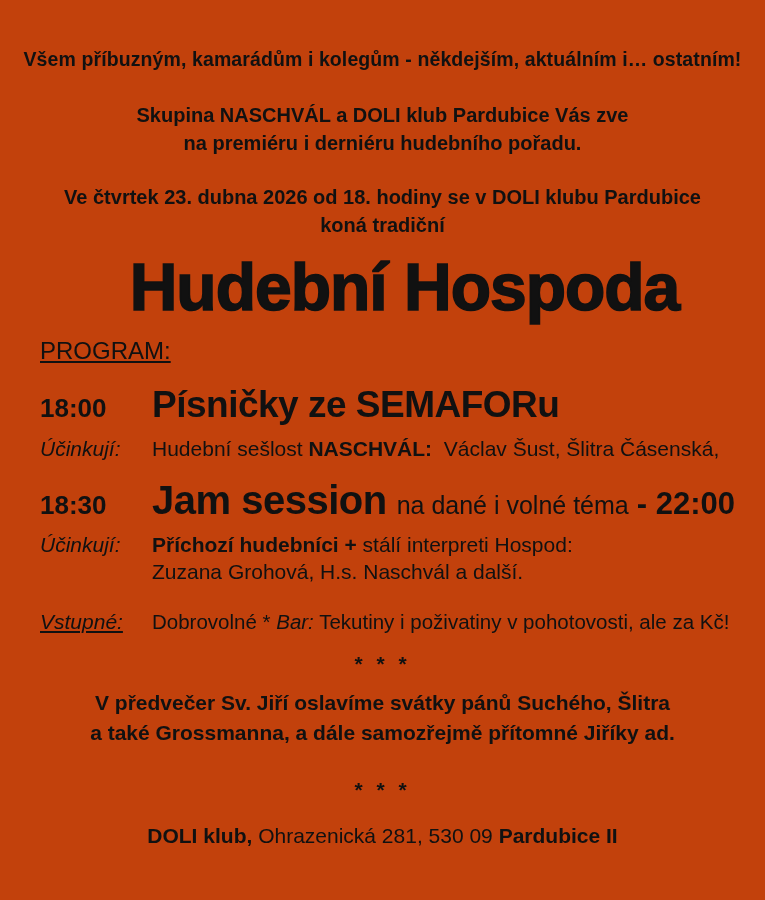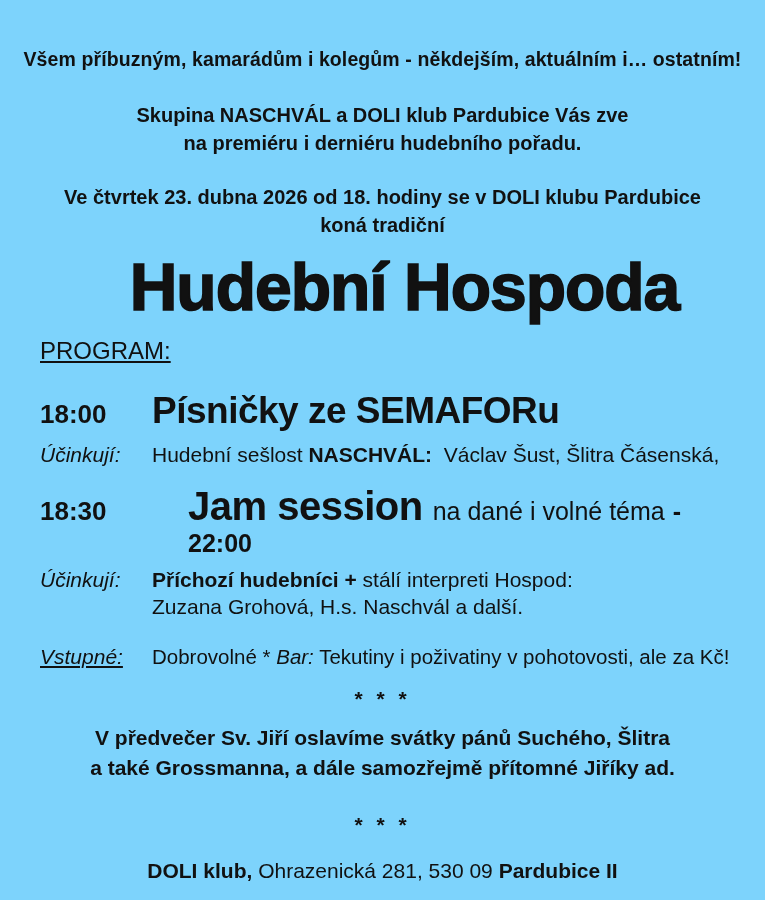--- a/index.html
+++ b/index.html
@@ -5,21 +5,21 @@
   html, body {
     margin: 0;
     padding: 0;
     background: #ffffff;
   }
   .page {
     position: relative;
     width: 765px;
     height: 900px;
     margin: 0 auto;
-    background: #7dd3fc;
+    background: #c2410c;
     color: #111111;
     font-family: "Liberation Sans", "DejaVu Sans", sans-serif;
     overflow: hidden;
     box-sizing: border-box;
   }
   .center { text-align: center; }
   .bold { font-weight: bold; }
   .pre { white-space: pre-wrap; }
 
   .intro-line {
@@ -57,22 +57,22 @@
   }
   .program-heading span { text-decoration: underline; }
 
   .row {
     display: grid;
     grid-template-columns: 112px 1fr;
     margin-left: 40px;
     margin-right: 16px;
     align-items: baseline;
   }
-  .row-title1 { margin-top: 24px; }
-  .row-title2 { margin-top: 14px; gap: 36px; }
+  .row-title1 { margin-top: 18px; }
+  .row-title2 { margin-top: 14px; }
   .time {
     font-size: 26px;
     font-weight: bold;
   }
   .item-title-1 {
     font-size: 37px;
     font-weight: bold;
     letter-spacing: -0.5px;
     line-height: 44px;
   }
@@ -81,21 +81,21 @@
     font-weight: bold;
     letter-spacing: -0.5px;
     line-height: 46px;
   }
   .title-suffix {
     font-size: 25px;
     font-weight: normal;
     margin-left: 10px;
   }
   .title-end {
-    font-size: 25px;
+    font-size: 31px;
     font-weight: bold;
     margin-left: 8px;
   }
   .cast-row { margin-top: 8px; }
   .cast-label {
     font-size: 21px;
     font-style: italic;
   }
   .cast-label.underline { text-decoration: underline; }
   .cast-text {

